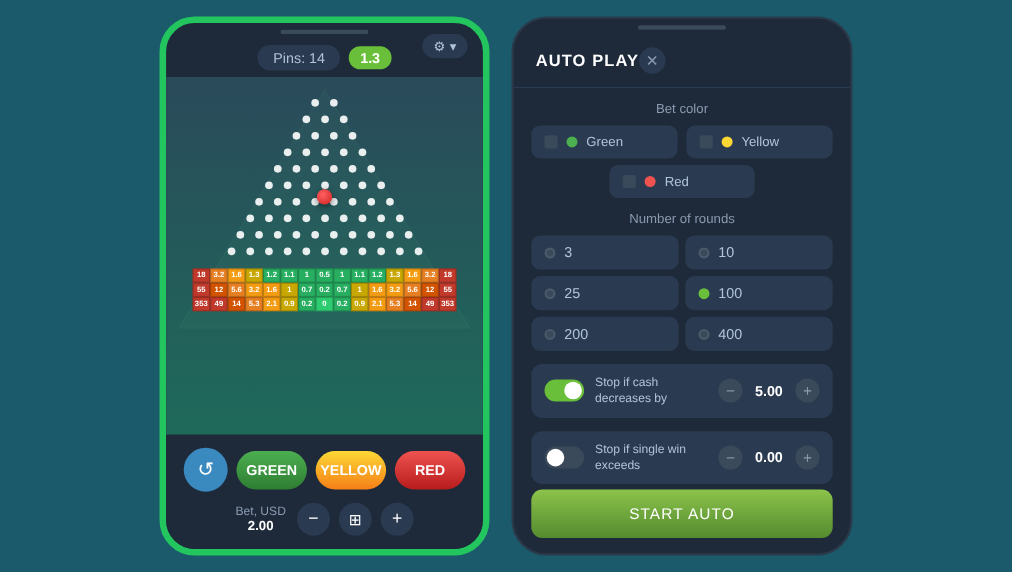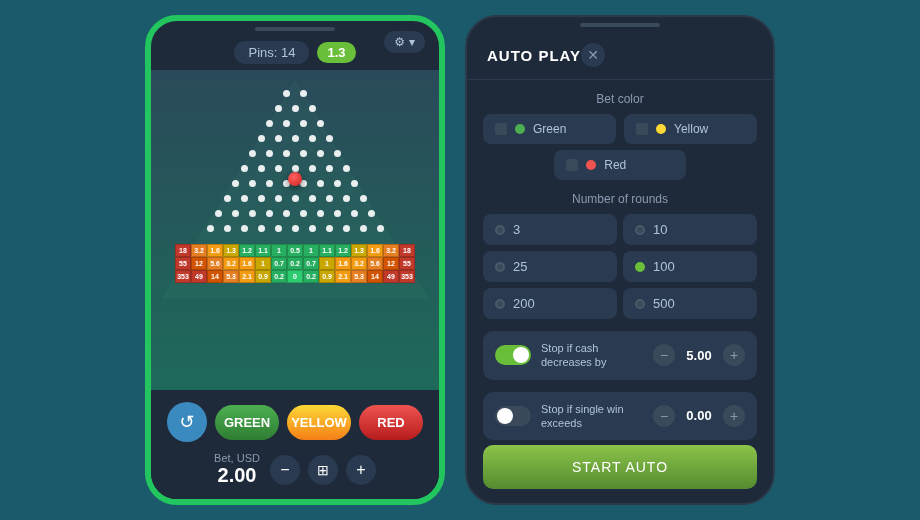--- a/index.html
+++ b/index.html
@@ -214,21 +214,21 @@
     }
 
     .bet-label {
       text-align: center;
       color: #8a9ab0;
       font-size: 11px;
     }
 
     .bet-value {
       color: white;
-      font-size: 20px;
+      font-size: 12px;
       font-weight: bold;
       text-align: center;
     }
 
     .bet-stepper {
       display: flex;
       align-items: center;
       gap: 8px;
     }
 
@@ -723,21 +723,21 @@
           <div class="round-option">
             <div class="round-dot active"></div>
             <span class="round-value">100</span>
           </div>
           <div class="round-option">
             <div class="round-dot"></div>
             <span class="round-value">200</span>
           </div>
           <div class="round-option">
             <div class="round-dot"></div>
-            <span class="round-value">500</span>
+            <span class="round-value">400</span>
           </div>
         </div>
       </div>
 
       <div class="toggle-row">
         <div class="toggle active">
           <div class="toggle-thumb"></div>
         </div>
         <span class="toggle-text">Stop if cash decreases by</span>
         <div class="toggle-controls">

